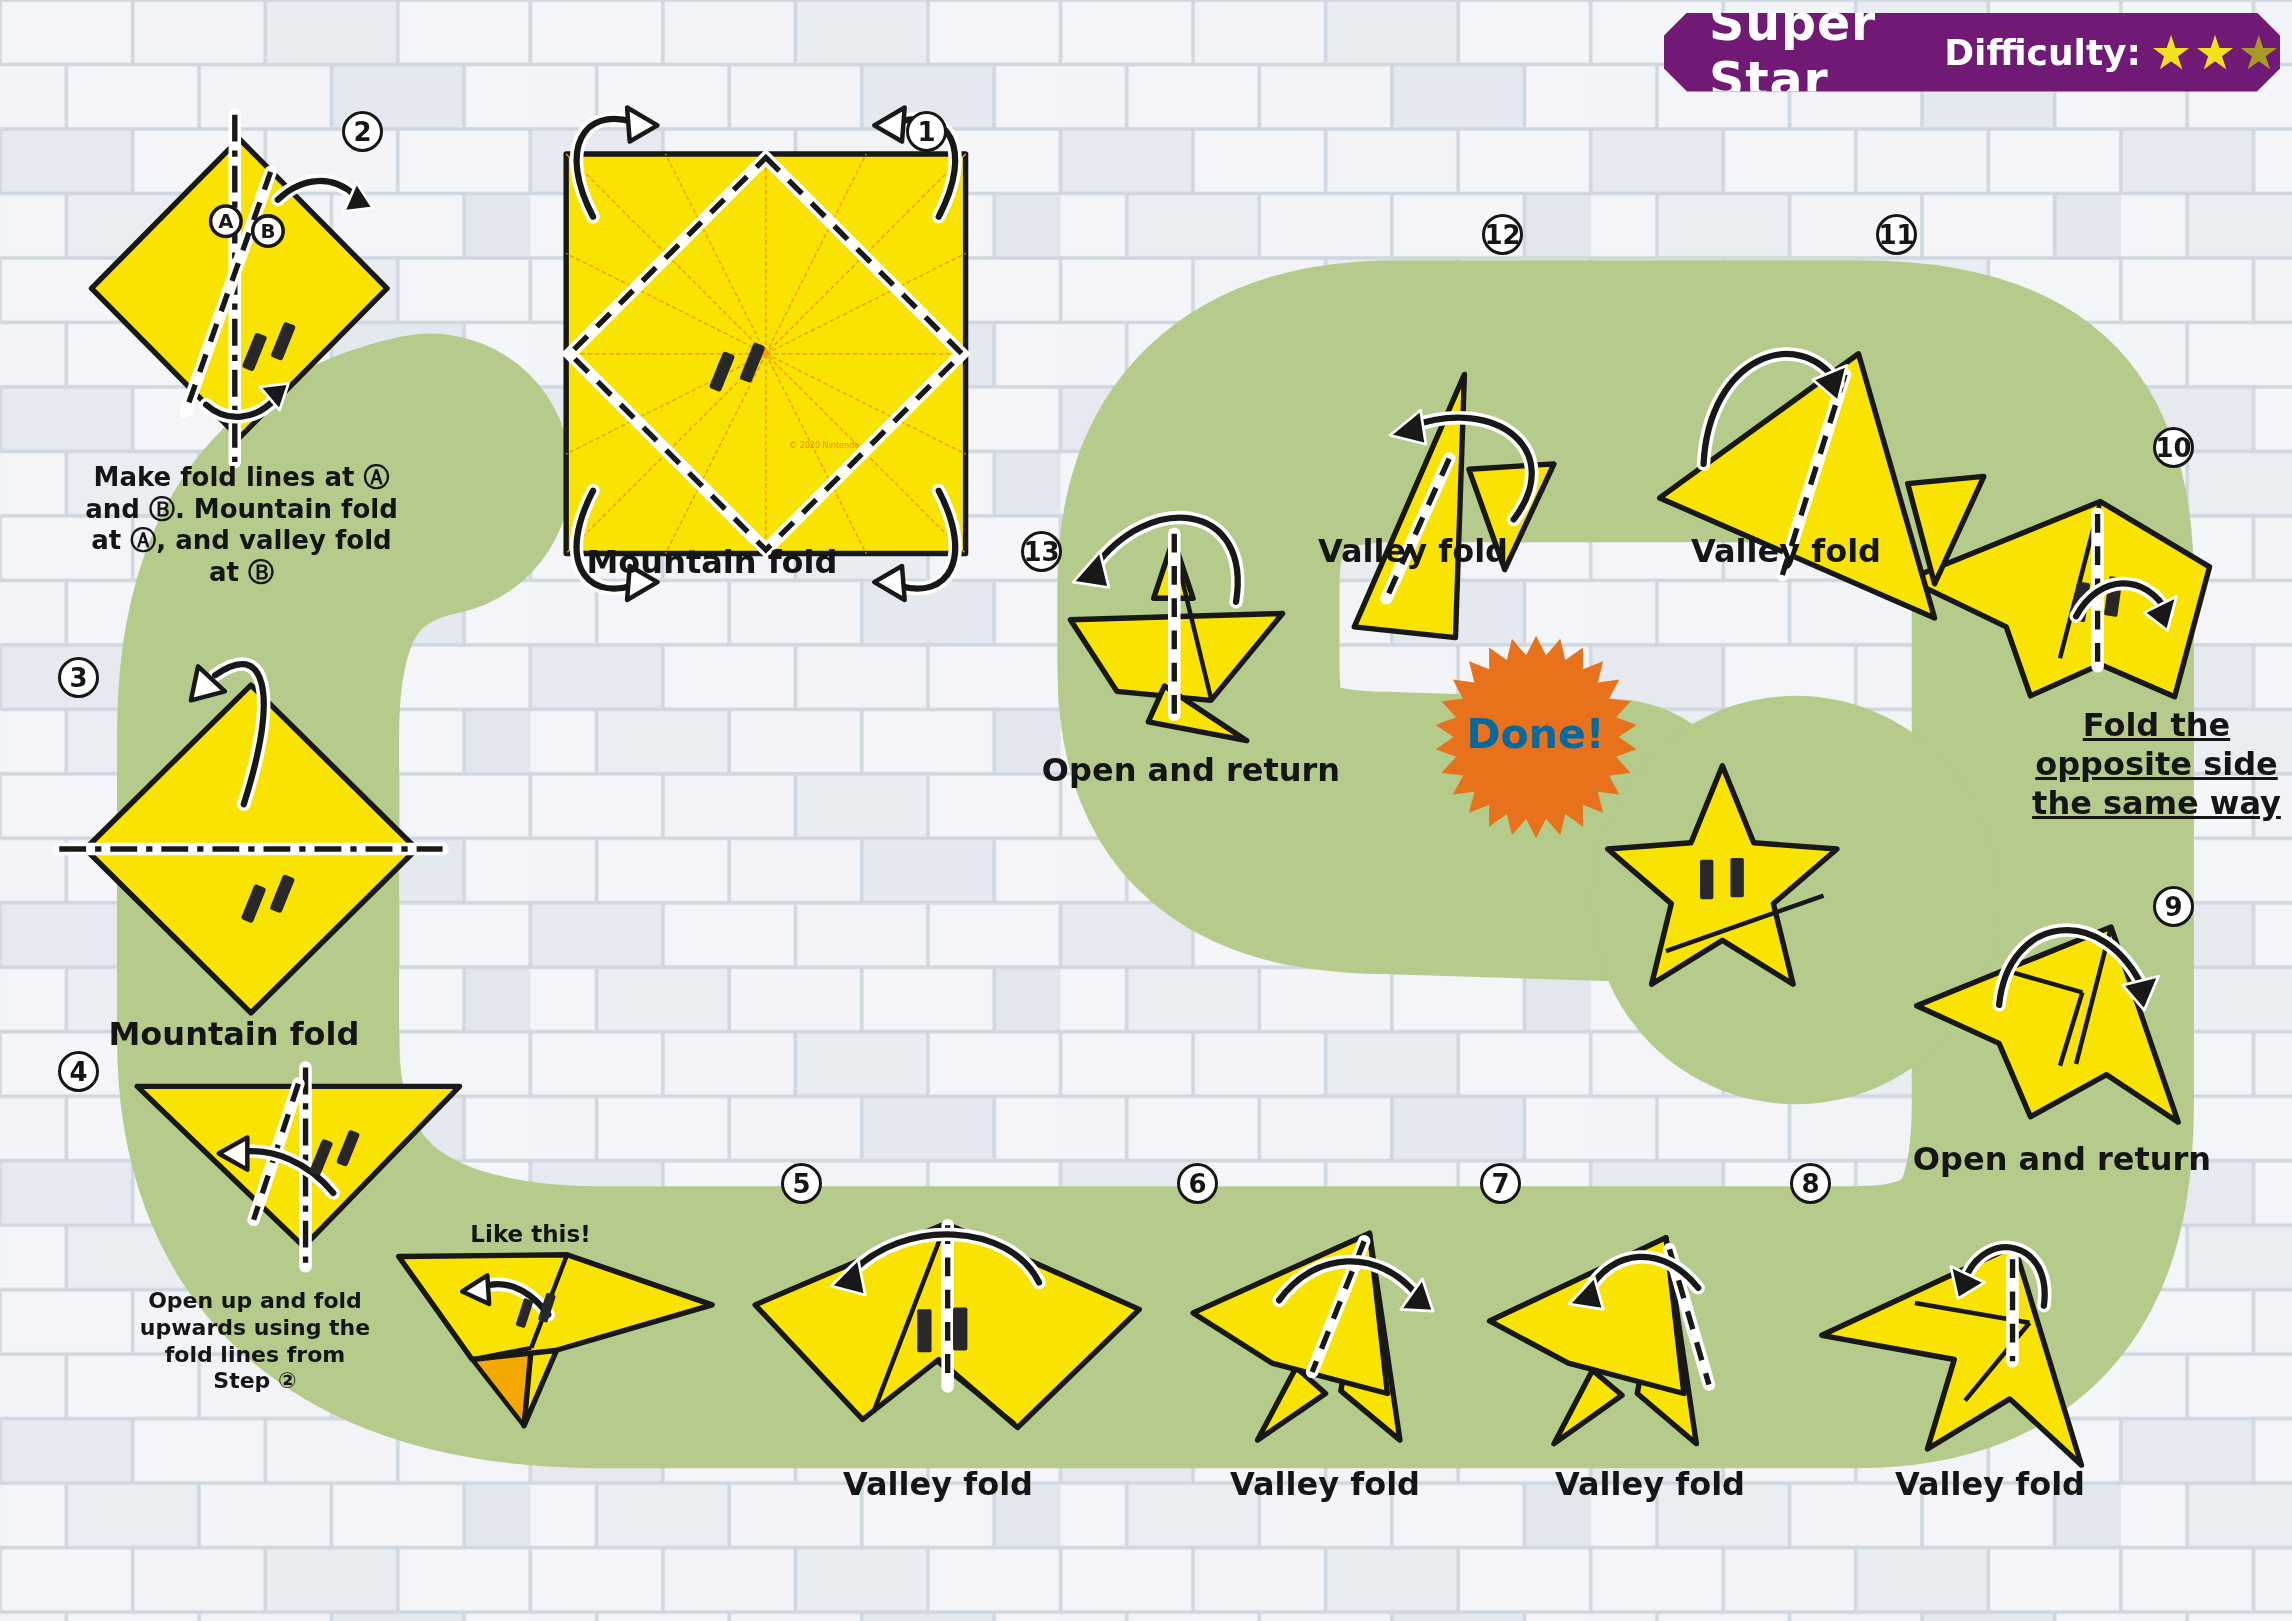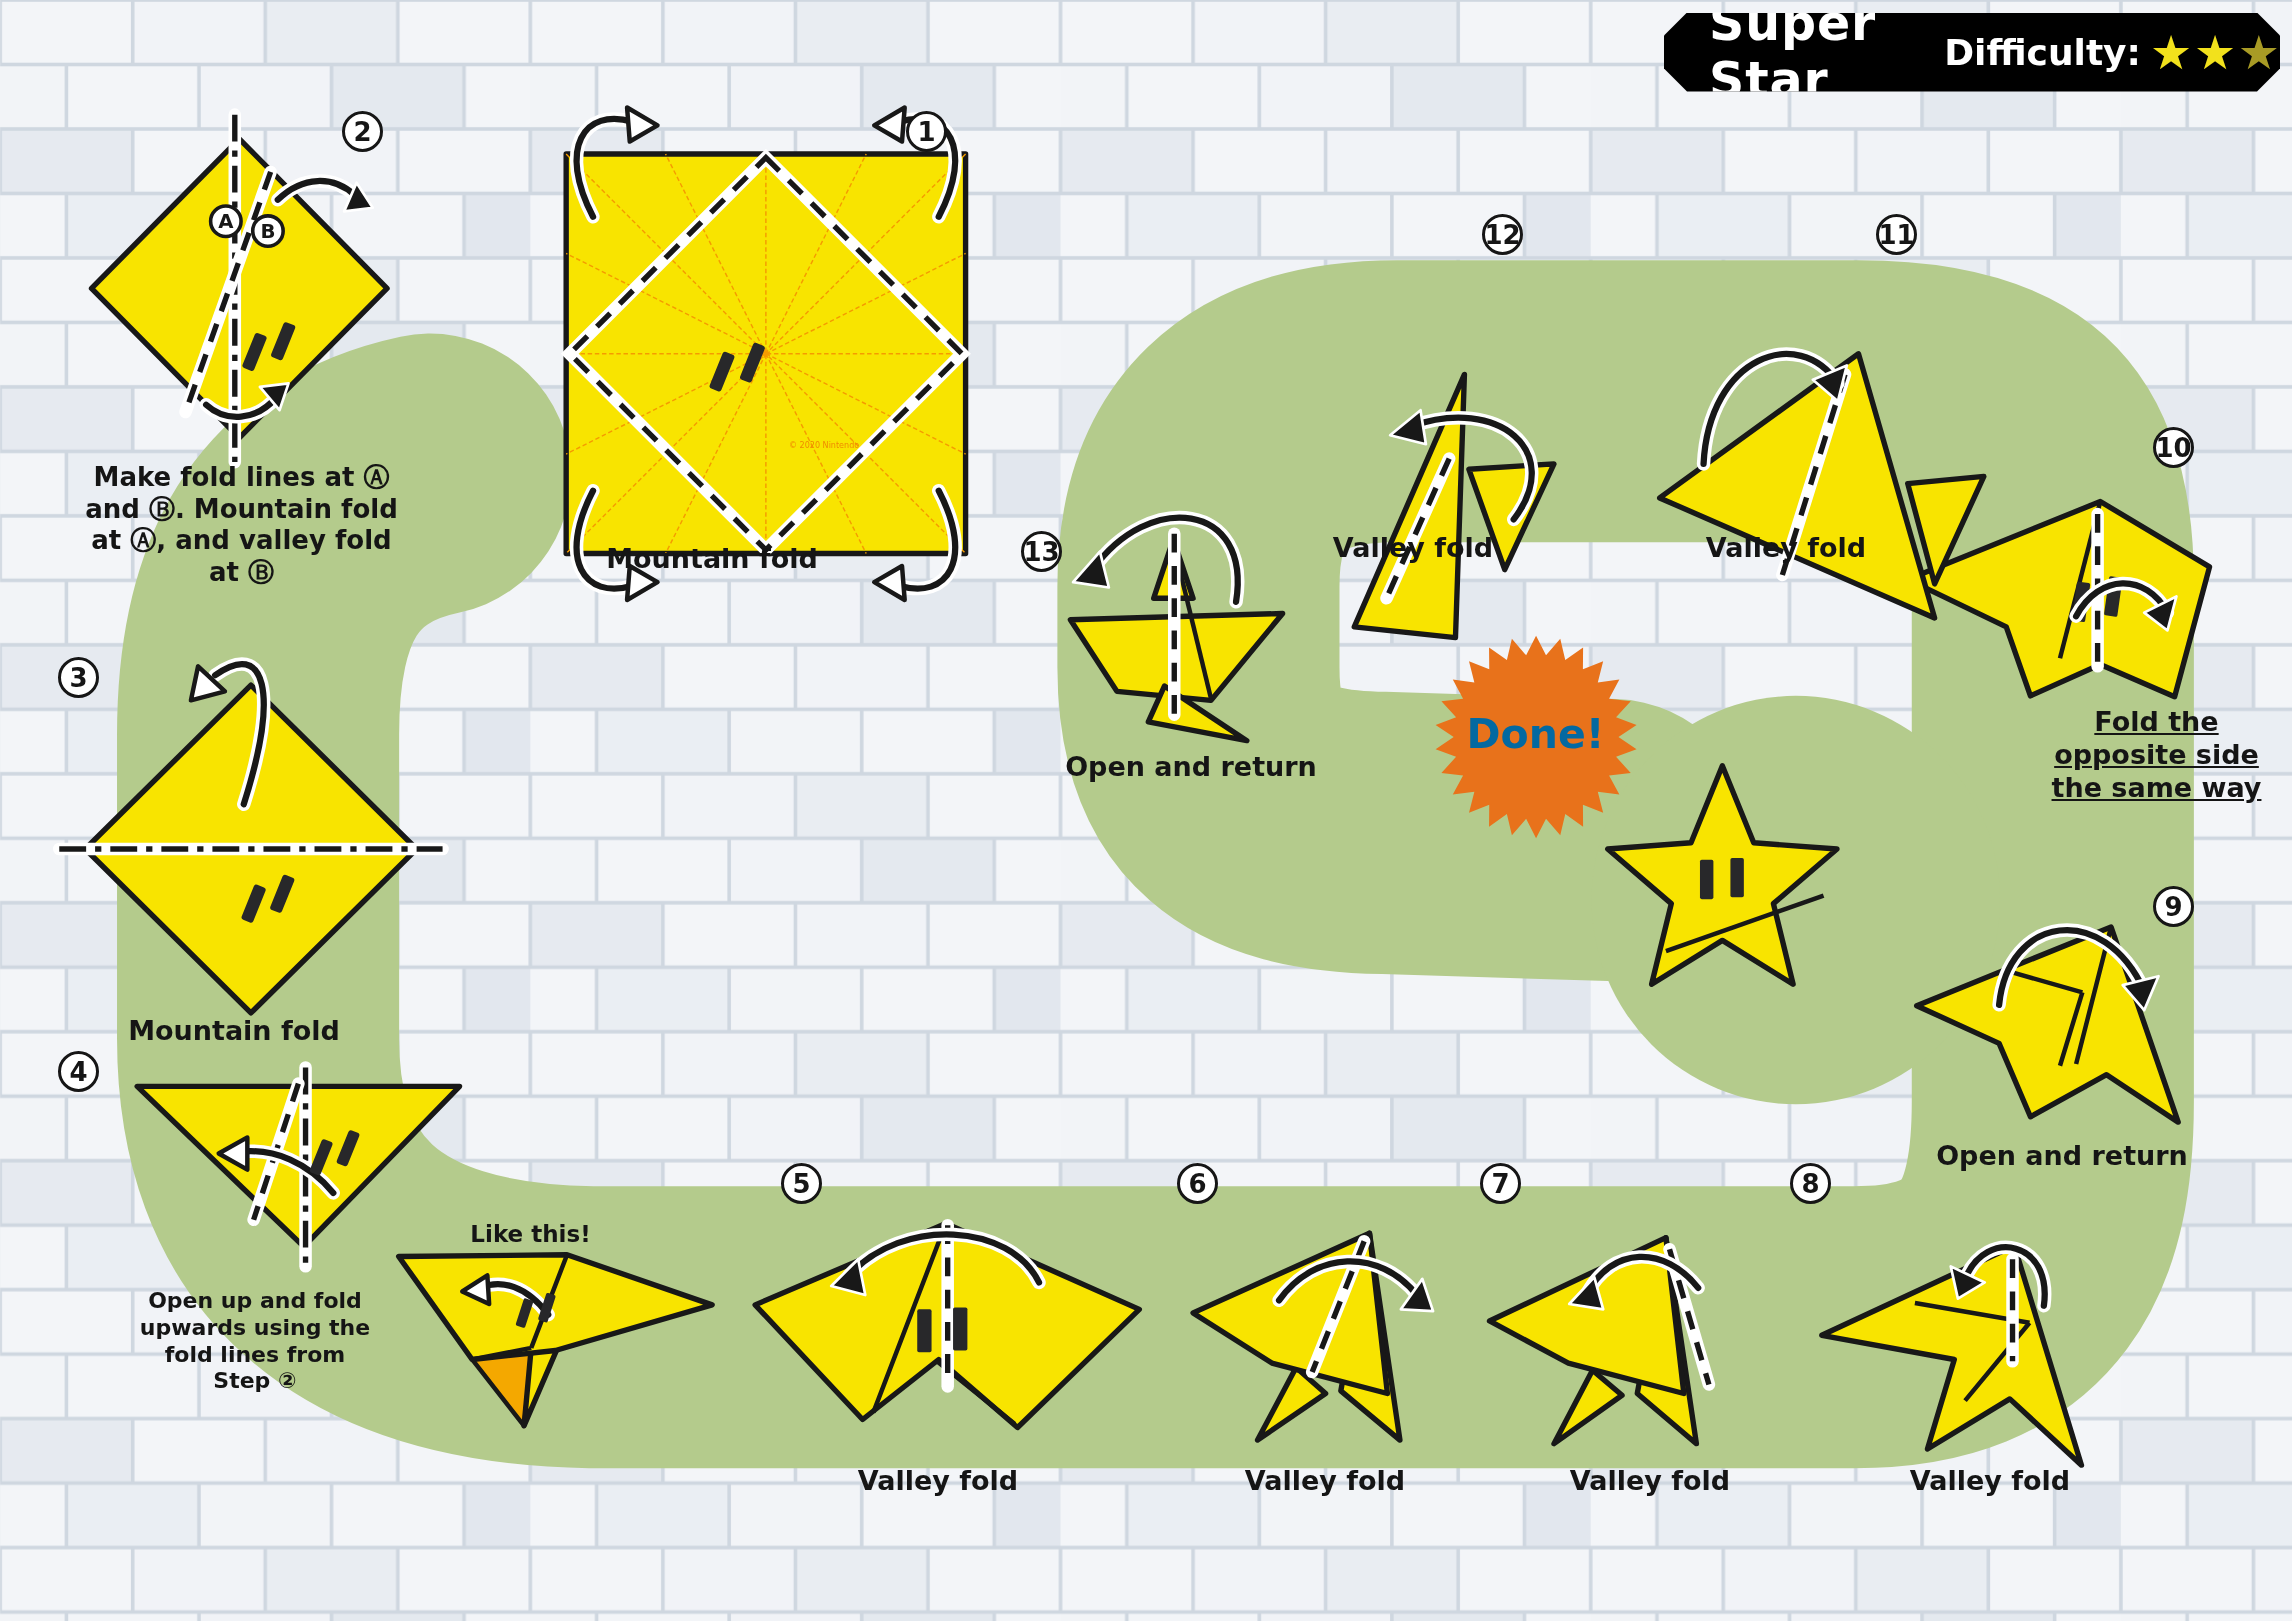--- a/index.html
+++ b/index.html
@@ -18,21 +18,21 @@
   .arrowhalo{fill:none;stroke:#ffffff;stroke-width:15;stroke-linecap:round;}
   .arrow{fill:none;stroke:#181818;stroke-width:7;stroke-linecap:round;}
   .ah-open{fill:#ffffff;stroke:#181818;stroke-width:5;stroke-linejoin:round;}
   .ah-solid{fill:#181818;stroke:#ffffff;stroke-width:3;stroke-linejoin:round;}
   .eye{fill:#28282a;}
   .ablabel{fill:#ffffff;stroke:#181818;stroke-width:4;}
   .abtext{font:bold 22px "DejaVu Sans",sans-serif;fill:#181818;text-anchor:middle;}
   .cptext{font:9px "DejaVu Sans",sans-serif;fill:#f08a00;text-anchor:middle;}
 
   
-  .cap{position:absolute;font-weight:bold;font-size:27px;color:#151515;
+  .cap{position:absolute;font-weight:bold;font-size:32px;color:#151515;
        text-align:center;line-height:1.22;white-space:pre-line;}
   .num{position:absolute;width:41px;height:41px;border-radius:50%;background:#ffffff;
        border:3.6px solid #161616;display:flex;align-items:center;justify-content:center;
        font-weight:bold;font-size:26px;color:#161616;box-sizing:border-box;}
   #cap1{left:551px;top:543px;width:322px;}
   #cap2{left:66px;top:462px;width:351px;font-size:26px;}
   #cap3{left:73px;top:1015px;width:322px;}
   #cap4{left:76px;top:1288px;width:358px;font-size:22px;}
   #cap5{left:777px;top:1465px;width:322px;}
   #cap6{left:1164px;top:1465px;width:322px;}
@@ -46,21 +46,21 @@
   #caplike{left:423px;top:1220px;width:215px;font-size:23px;}
 
   #num1{left:906px;top:111px;} #num2{left:342px;top:111px;}
   #num3{left:58px;top:657px;}   #num4{left:58px;top:1051px;}
   #num5{left:781px;top:1163px;} #num6{left:1177px;top:1163px;}
   #num7{left:1480px;top:1163px;}#num8{left:1790px;top:1163px;}
   #num9{left:2153px;top:886px;} #num10{left:2153px;top:427px;}
   #num11{left:1876px;top:214px;}#num12{left:1482px;top:214px;}
   #num13{left:1021px;top:531px;}
 
-  .banner{position:absolute;left:1664px;top:12.5px;width:616px;height:79px;background:#000000;
+  .banner{position:absolute;left:1664px;top:12.5px;width:616px;height:79px;background:#701a75;
       clip-path:polygon(23px 0,593px 0,616px 23px,616px 56px,593px 79px,23px 79px,0 56px,0 23px);
       display:flex;align-items:center;}
   .banner .title{font-weight:bold;font-size:49px;color:#ffffff;margin-left:45px;letter-spacing:0.9px;}
   .banner .diff{font-weight:bold;font-size:36px;color:#ffffff;margin-left:38px;}
   .stars{margin-left:7.2px;display:flex;align-items:center;}
   .bstar{font-size:47px;line-height:1;margin-left:1.8px;}
   .bstar.filled{color:#f2e11c;}
   .bstar.dim{color:#a89b25;}
 
   .doneText{position:absolute;left:1446px;top:710px;width:179px;text-align:center;

